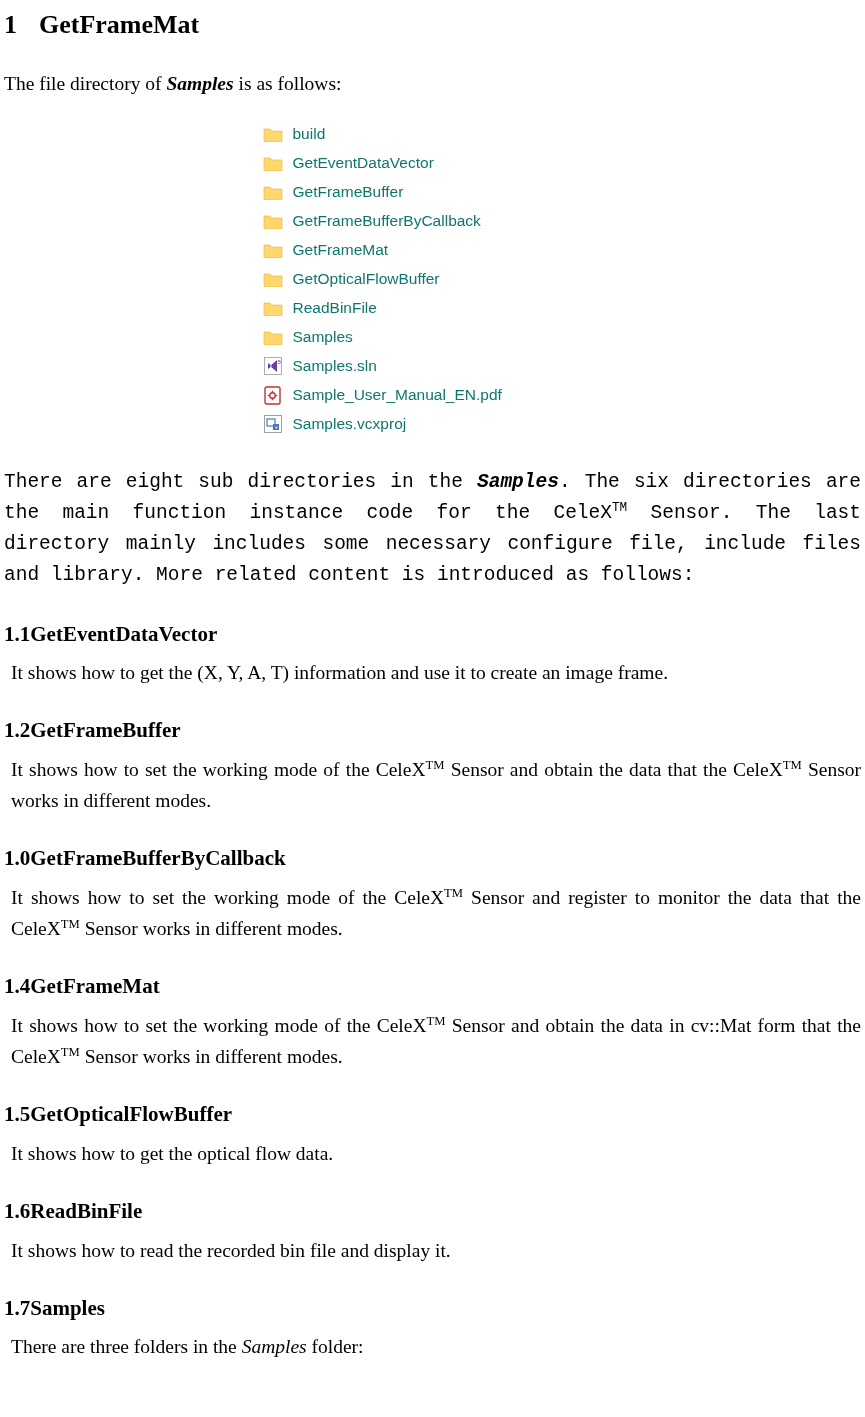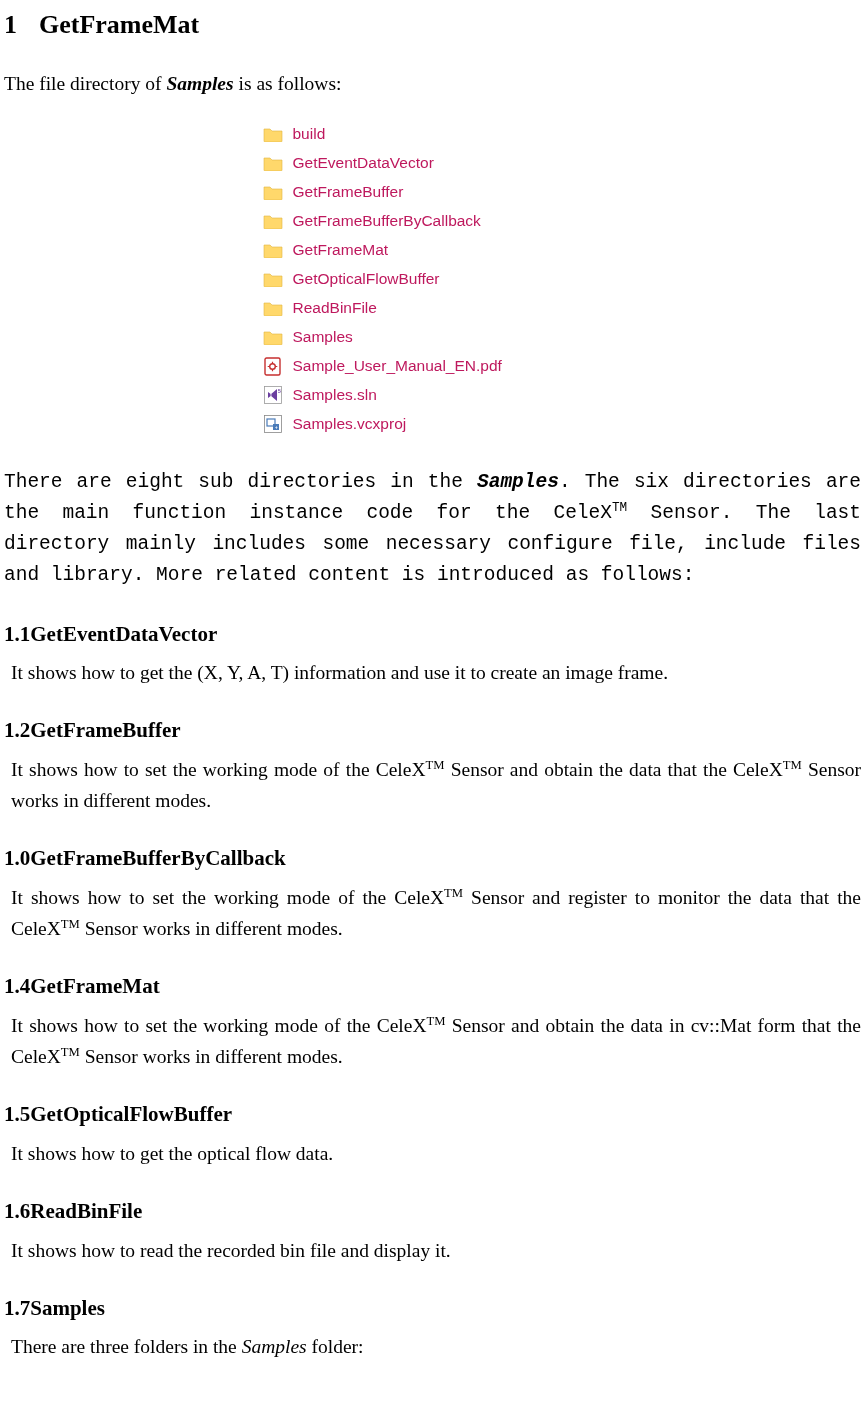--- a/index.html
+++ b/index.html
@@ -21,21 +21,21 @@
     p.intro { margin-bottom: 21px; }
     .bold-italic { font-weight: bold; font-style: italic; }
     .justify { text-align: justify; }
     
     .file-listing {
       width: 340px;
       margin: 20px auto 28px auto;
       font-family: "Segoe UI", Tahoma, sans-serif;
       font-size: 15.5px;
       line-height: 1.05;
-      color: #be185d;
+      color: #0f766e;
     }
     .file-row { display: flex; align-items: center; height: 29px; gap: 10px; }
     .file-icon { width: 20px; height: 18px; flex: 0 0 20px; display:flex; align-items:center; justify-content:center;}
     
     h2.sub-title {
       font-size: 21px;
       font-weight: bold;
       margin: 26px 0 6px 0;
     }
     h2.sub-title .snum { display: inline-block; }
@@ -118,37 +118,37 @@
   <div class="file-row">
     <span class="file-icon">
         <svg width="20" height="16" viewBox="0 0 20 16">
           <path d="M1 3 h6 l2 2 h10 v10 a1 1 0 0 1 -1 1 H2 a1 1 0 0 1 -1 -1 Z" fill="#ffd86b" stroke="#e0b642" stroke-width="0.6"></path>
         </svg>
       </span>
     <span>Samples</span>
   </div>
   <div class="file-row">
     <span class="file-icon">
+        <svg width="18" height="18" viewBox="0 0 18 18">
+          <rect x="0.5" y="0.5" width="17" height="17" fill="#fff" stroke="#999" stroke-width="0.8"></rect>
+          <path d="M13 3 L13 15 L6 9 Z M4 6 L4 12 L8 9 Z" fill="#6b3fa0"></path>
+          <text x="14" y="7" font-size="5" fill="#6b3fa0" font-family="Arial" font-weight="bold">5</text>
+        </svg>
+      </span>
+    <span>Samples.sln</span>
+  </div>
+  <div class="file-row">
+    <span class="file-icon">
         <svg width="17" height="19" viewBox="0 0 17 19">
           <rect x="1" y="1" width="15" height="17" rx="1.5" fill="#fff" stroke="#c62f2f" stroke-width="1.4"></rect>
           <circle cx="8.5" cy="9.5" r="2.8" fill="none" stroke="#c62f2f" stroke-width="1.4"></circle>
           <path d="M8.5 6.7 v-2 M8.5 12.3 v2 M5.7 9.5 h-2 M11.3 9.5 h2" stroke="#c62f2f" stroke-width="1.2"></path>
         </svg>
       </span>
     <span>Sample_User_Manual_EN.pdf</span>
-  </div>
-  <div class="file-row">
-    <span class="file-icon">
-        <svg width="18" height="18" viewBox="0 0 18 18">
-          <rect x="0.5" y="0.5" width="17" height="17" fill="#fff" stroke="#999" stroke-width="0.8"></rect>
-          <path d="M13 3 L13 15 L6 9 Z M4 6 L4 12 L8 9 Z" fill="#6b3fa0"></path>
-          <text x="14" y="7" font-size="5" fill="#6b3fa0" font-family="Arial" font-weight="bold">5</text>
-        </svg>
-      </span>
-    <span>Samples.sln</span>
   </div>
   <div class="file-row">
     <span class="file-icon">
         <svg width="18" height="18" viewBox="0 0 18 18">
           <rect x="0.5" y="0.5" width="17" height="17" fill="#fff" stroke="#888" stroke-width="0.8"></rect>
           <rect x="3" y="4" width="8" height="7" fill="none" stroke="#4a7bb8" stroke-width="1.2"></rect>
           <rect x="9" y="9" width="6" height="6" fill="#4a7bb8"></rect>
           <text x="11" y="14" font-size="4.5" fill="#fff" font-family="Arial" font-weight="bold">+</text>
         </svg>
       </span>

